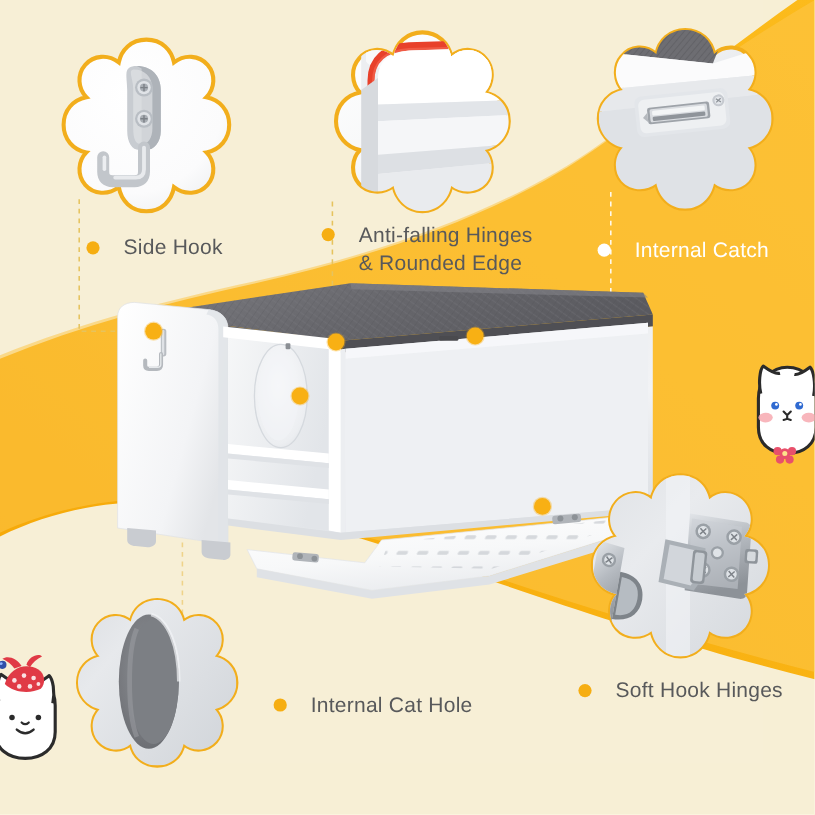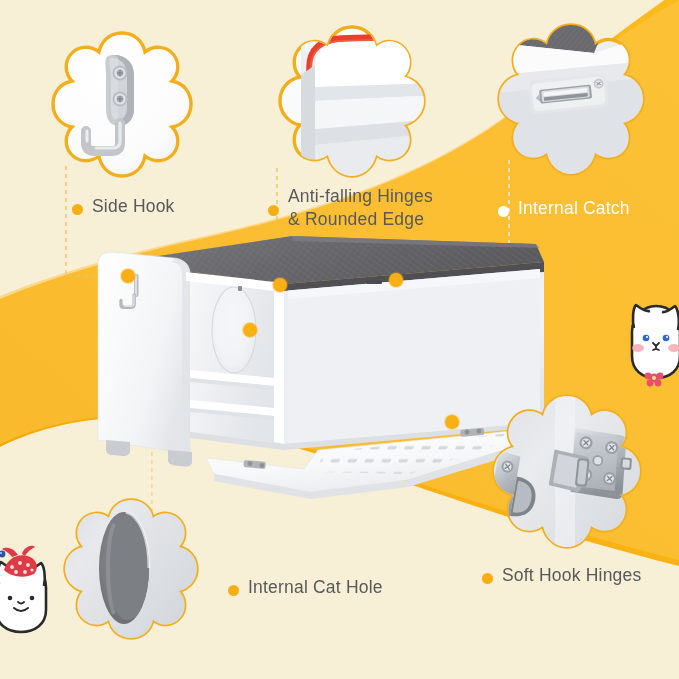--- a/index.html
+++ b/index.html
@@ -22,21 +22,21 @@
   
   .connectors{position:absolute;inset:0;pointer-events:none;}
 
   
   .flower{position:absolute;}
   .flower svg{display:block;overflow:visible;}
 
   
   .label{
     position:absolute;
-    display:flex;align-items:center;gap:9px;
+    display:flex;align-items:flex-start;gap:20px;
     white-space:pre;line-height:1.22;
   }
   .label .dot{
     flex:0 0 auto;width:11px;height:11px;border-radius:50%;
     background:#f6ae12;margin-top:5px;
   }
   .label .txt{
     font-size:17.5px;color:#58595b;letter-spacing:.2px;
     font-family:"Liberation Sans", sans-serif;
   }

